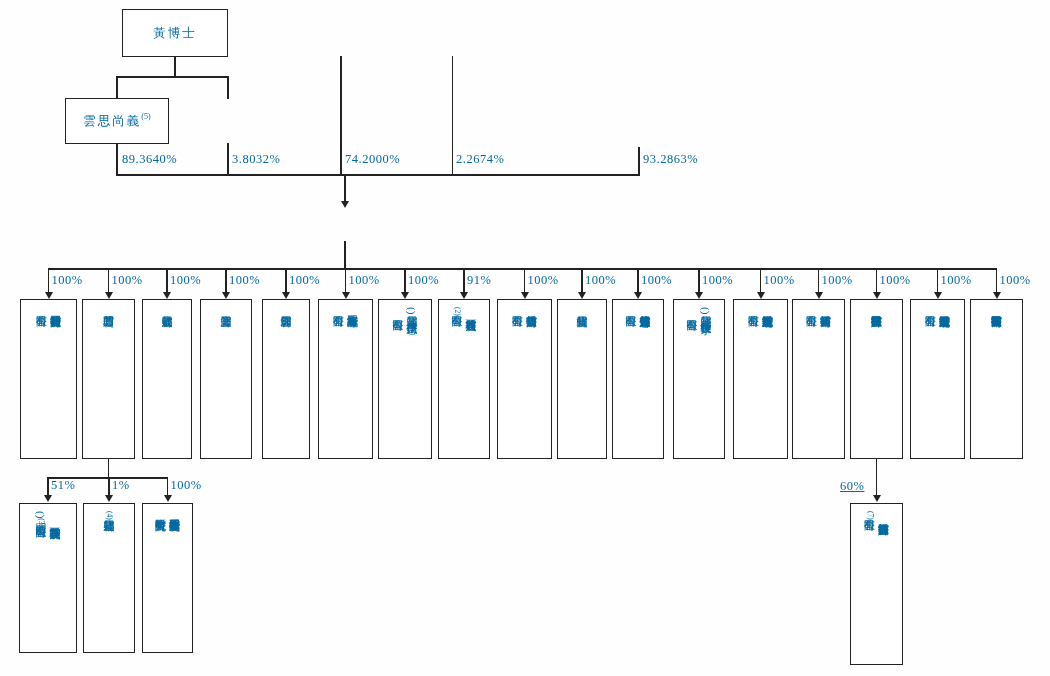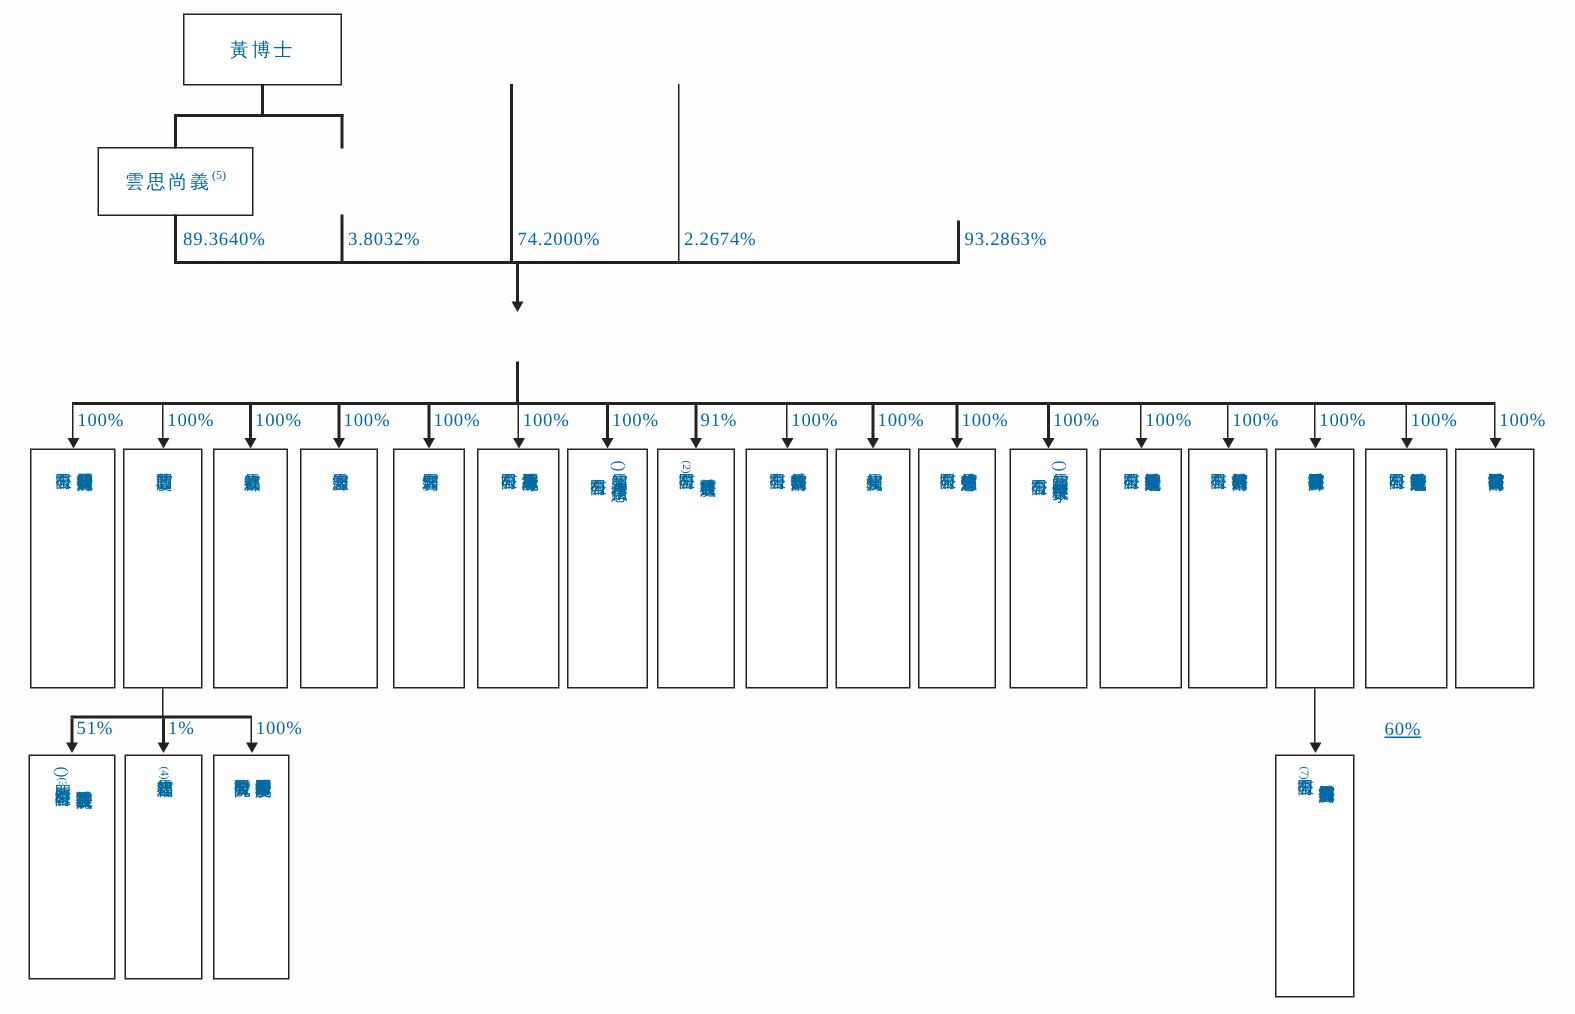--- a/index.html
+++ b/index.html
@@ -197,19 +197,19 @@
       </div>
       <div class="vline" style="left: 166.6px; top: 479px; height: 17px;"></div>
       <div class="arrow" style="left: 163.5px; top: 495px;"></div>
       <span class="pct" style="left: 170.5px; top: 478px;">100%</span>
       <div class="box v" style="left: 142px; top: 503px; width: 51px; height: 150px;">
         <span class="vtext"><span>廈門深度學習智能工程
 研究院有限公司</span><span class="sup"></span></span>
       </div>
       <div class="vline" style="left: 875.6px; top: 459px; height: 37px;"></div>
       <div class="arrow" style="left: 872.5px; top: 495px;"></div>
-      <span class="pct" style="left: 923px; top: 479px; text-decoration: underline;">60%</span>
+      <span class="pct" style="left: 840px; top: 479px; text-decoration: underline;">60%</span>
       <div class="box v" style="left: 850px; top: 503px; width: 53px; height: 162px;">
         <span class="vtext"><span>江蘇雲知聲山海科技
 有限公司</span><span class="sup">(7)</span></span>
       </div>
     </div>
 </div>
 
 </body></html>

